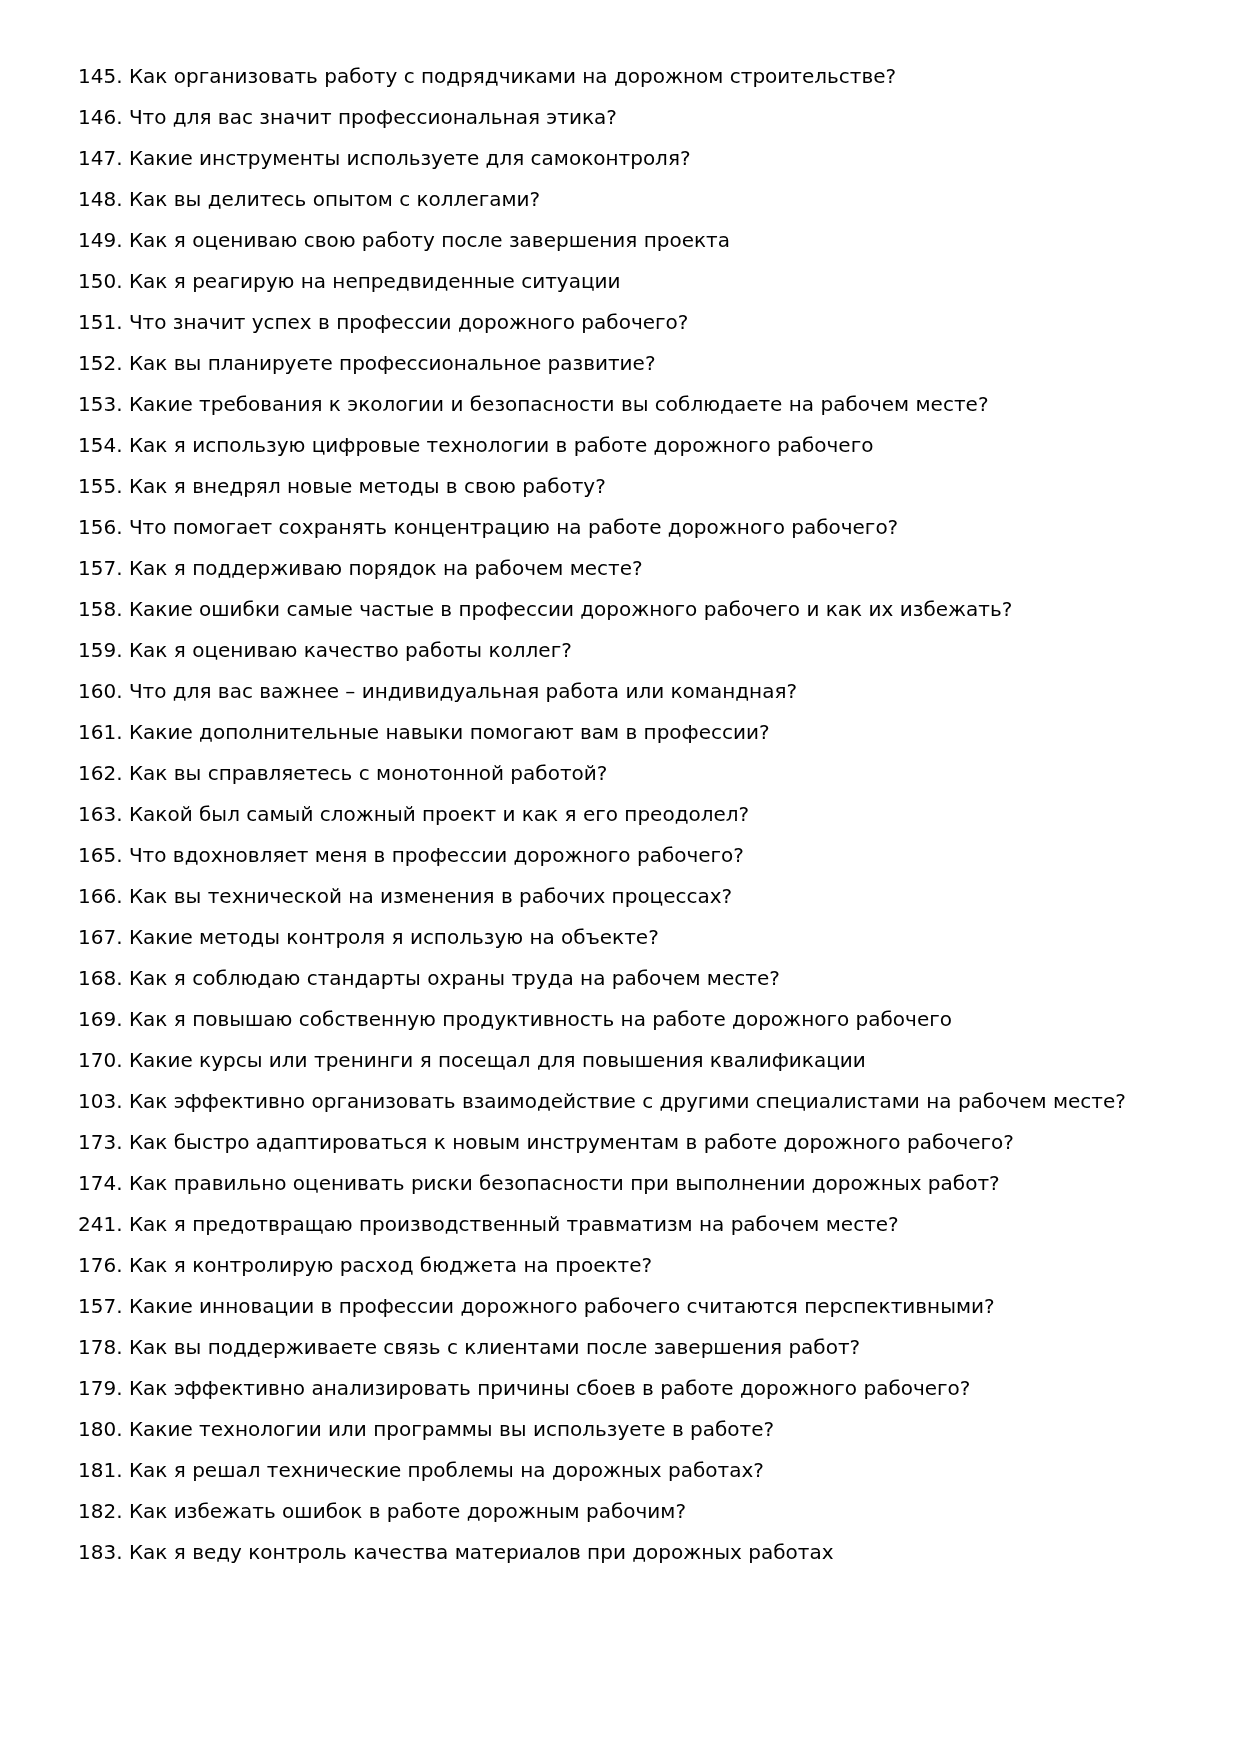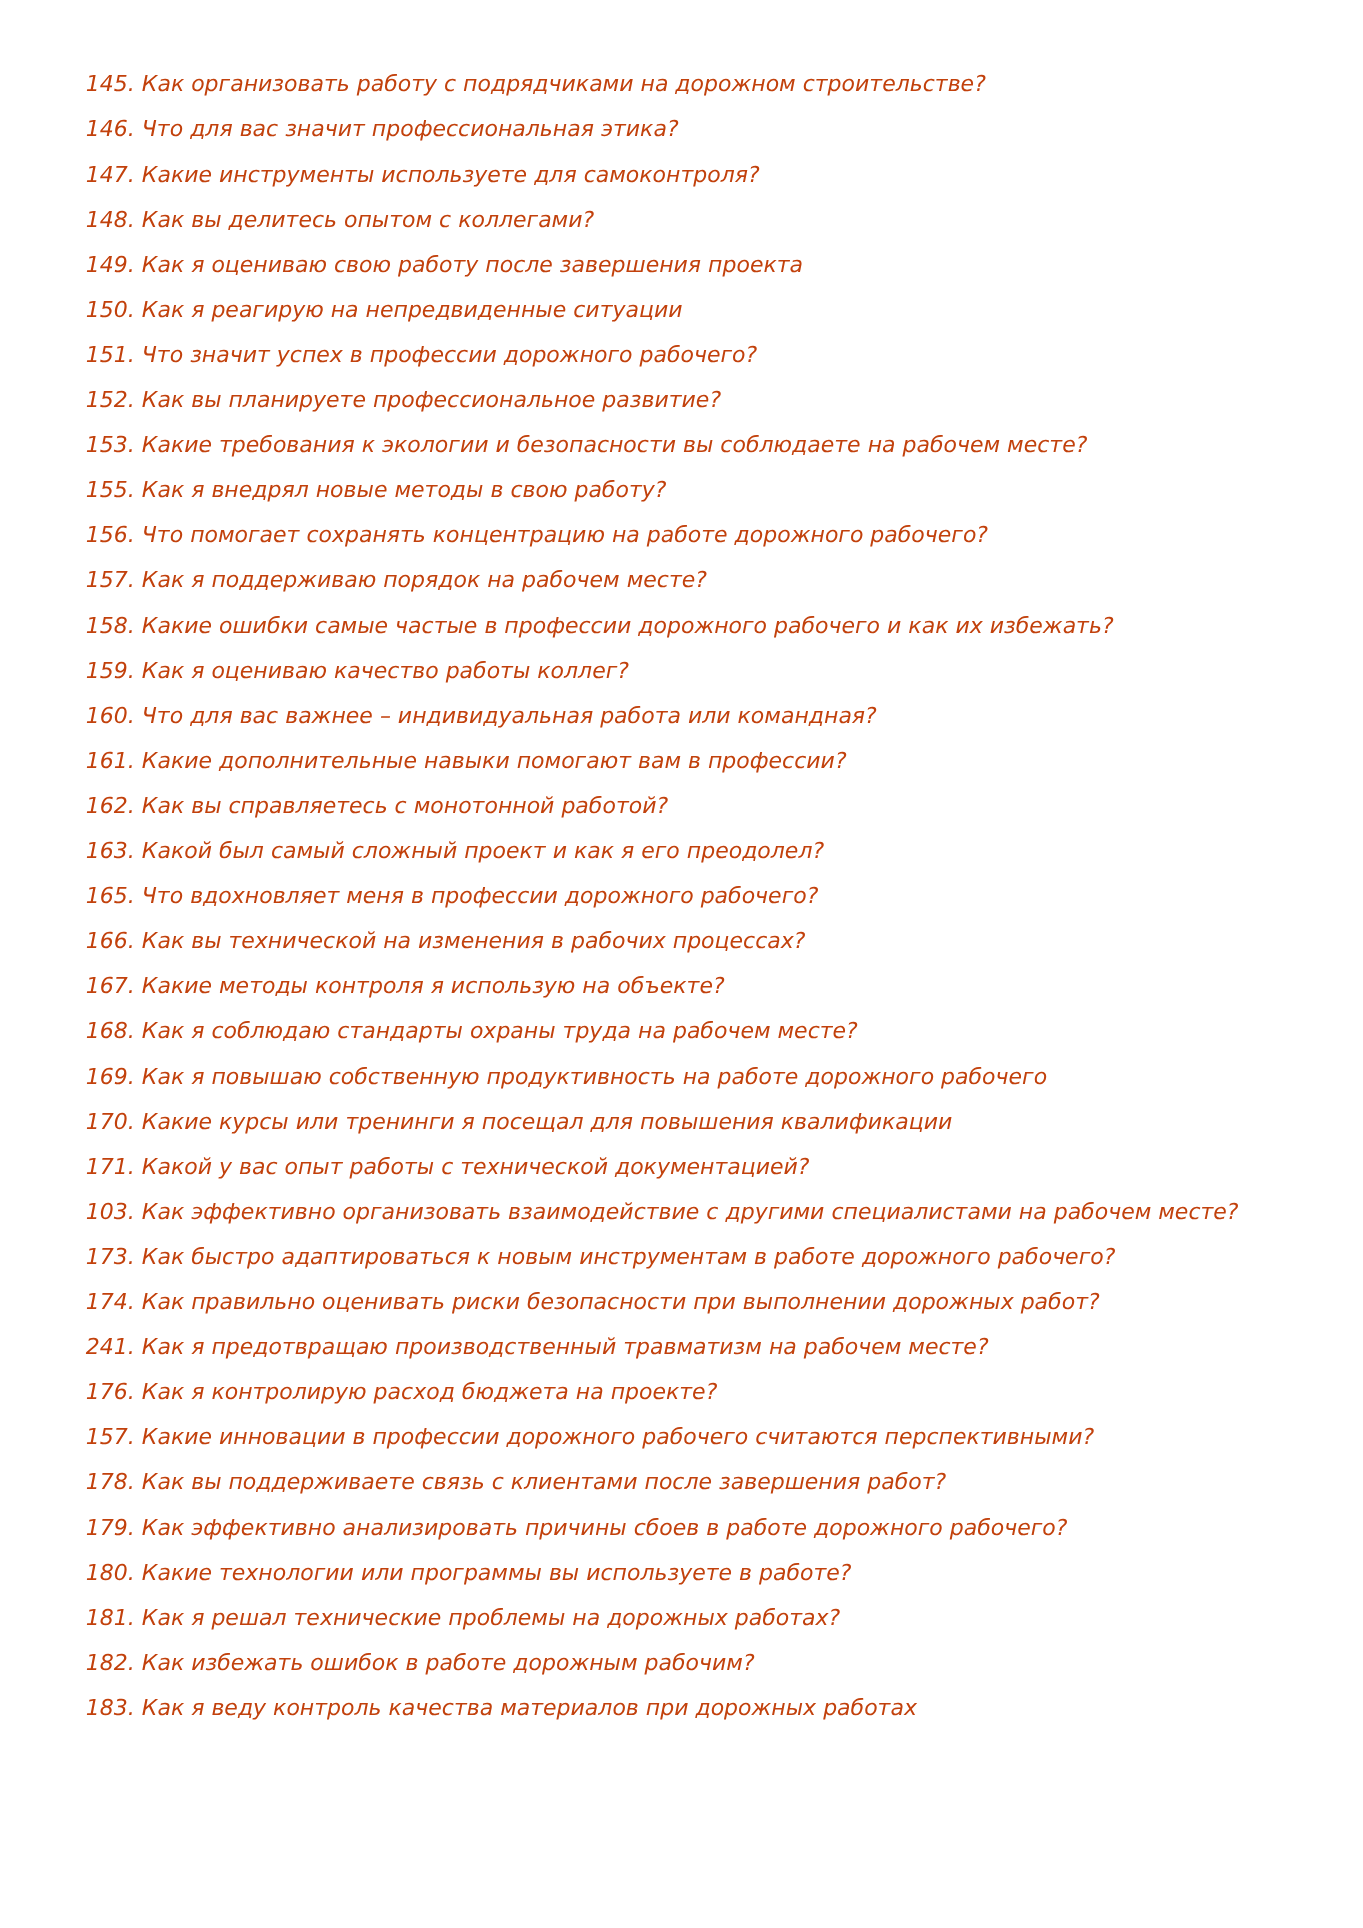--- a/index.html
+++ b/index.html
@@ -14,60 +14,59 @@
     padding: 56px 54px 40px 78px;
     font-family: "DejaVu Sans", sans-serif;
   }
   .question-list {
     width: 100%;
   }
   .question-item {
     margin: 0 0 1px 0;
     font-size: 20px;
     line-height: 40px;
-    color: #c2410c;
+    color: #000000;
     font-weight: 400;
     letter-spacing: 0px;
     word-spacing: 0px;
-    font-style: italic;
   }
   .q-num {
     white-space: nowrap;
   }
 </style>
 </head>
 <body style="background: rgb(255, 255, 255);">
 
 <main>
   <div id="question-list" class="question-list" style="color: rgb(58, 58, 58);">
       <p class="question-item"><span class="q-num">145.</span> <span class="q-text">Как организовать работу с подрядчиками на дорожном строительстве?</span></p>
       <p class="question-item"><span class="q-num">146.</span> <span class="q-text">Что для вас значит профессиональная этика?</span></p>
       <p class="question-item"><span class="q-num">147.</span> <span class="q-text">Какие инструменты используете для самоконтроля?</span></p>
       <p class="question-item"><span class="q-num">148.</span> <span class="q-text">Как вы делитесь опытом с коллегами?</span></p>
       <p class="question-item"><span class="q-num">149.</span> <span class="q-text">Как я оцениваю свою работу после завершения проекта</span></p>
       <p class="question-item"><span class="q-num">150.</span> <span class="q-text">Как я реагирую на непредвиденные ситуации</span></p>
       <p class="question-item"><span class="q-num">151.</span> <span class="q-text">Что значит успех в профессии дорожного рабочего?</span></p>
       <p class="question-item"><span class="q-num">152.</span> <span class="q-text">Как вы планируете профессиональное развитие?</span></p>
       <p class="question-item"><span class="q-num">153.</span> <span class="q-text">Какие требования к экологии и безопасности вы соблюдаете на рабочем месте?</span></p>
+      <p class="question-item"><span class="q-num">154.</span> <span class="q-text">Как я использую цифровые технологии в работе дорожного рабочего</span></p>
       <p class="question-item"><span class="q-num">155.</span> <span class="q-text">Как я внедрял новые методы в свою работу?</span></p>
       <p class="question-item"><span class="q-num">156.</span> <span class="q-text">Что помогает сохранять концентрацию на работе дорожного рабочего?</span></p>
       <p class="question-item"><span class="q-num">157.</span> <span class="q-text">Как я поддерживаю порядок на рабочем месте?</span></p>
       <p class="question-item"><span class="q-num">158.</span> <span class="q-text">Какие ошибки самые частые в профессии дорожного рабочего и как их избежать?</span></p>
       <p class="question-item"><span class="q-num">159.</span> <span class="q-text">Как я оцениваю качество работы коллег?</span></p>
       <p class="question-item"><span class="q-num">160.</span> <span class="q-text">Что для вас важнее – индивидуальная работа или командная?</span></p>
       <p class="question-item"><span class="q-num">161.</span> <span class="q-text">Какие дополнительные навыки помогают вам в профессии?</span></p>
       <p class="question-item"><span class="q-num">162.</span> <span class="q-text">Как вы справляетесь с монотонной работой?</span></p>
       <p class="question-item"><span class="q-num">163.</span> <span class="q-text">Какой был самый сложный проект и как я его преодолел?</span></p>
       <p class="question-item"><span class="q-num">165.</span> <span class="q-text">Что вдохновляет меня в профессии дорожного рабочего?</span></p>
       <p class="question-item"><span class="q-num">166.</span> <span class="q-text">Как вы технической на изменения в рабочих процессах?</span></p>
       <p class="question-item"><span class="q-num">167.</span> <span class="q-text">Какие методы контроля я использую на объекте?</span></p>
       <p class="question-item"><span class="q-num">168.</span> <span class="q-text">Как я соблюдаю стандарты охраны труда на рабочем месте?</span></p>
       <p class="question-item"><span class="q-num">169.</span> <span class="q-text">Как я повышаю собственную продуктивность на работе дорожного рабочего</span></p>
       <p class="question-item"><span class="q-num">170.</span> <span class="q-text">Какие курсы или тренинги я посещал для повышения квалификации</span></p>
-      <p class="question-item"><span class="q-num">171.</span> <span class="q-text">Какой у вас опыт работы с технической документацией?</span></p>
       <p class="question-item"><span class="q-num">103.</span> <span class="q-text">Как эффективно организовать взаимодействие с другими специалистами на рабочем месте?</span></p>
       <p class="question-item"><span class="q-num">173.</span> <span class="q-text">Как быстро адаптироваться к новым инструментам в работе дорожного рабочего?</span></p>
       <p class="question-item"><span class="q-num">174.</span> <span class="q-text">Как правильно оценивать риски безопасности при выполнении дорожных работ?</span></p>
       <p class="question-item"><span class="q-num">241.</span> <span class="q-text">Как я предотвращаю производственный травматизм на рабочем месте?</span></p>
       <p class="question-item"><span class="q-num">176.</span> <span class="q-text">Как я контролирую расход бюджета на проекте?</span></p>
       <p class="question-item"><span class="q-num">157.</span> <span class="q-text">Какие инновации в профессии дорожного рабочего считаются перспективными?</span></p>
       <p class="question-item"><span class="q-num">178.</span> <span class="q-text">Как вы поддерживаете связь с клиентами после завершения работ?</span></p>
       <p class="question-item"><span class="q-num">179.</span> <span class="q-text">Как эффективно анализировать причины сбоев в работе дорожного рабочего?</span></p>
       <p class="question-item"><span class="q-num">180.</span> <span class="q-text">Какие технологии или программы вы используете в работе?</span></p>
       <p class="question-item"><span class="q-num">181.</span> <span class="q-text">Как я решал технические проблемы на дорожных работах?</span></p>

